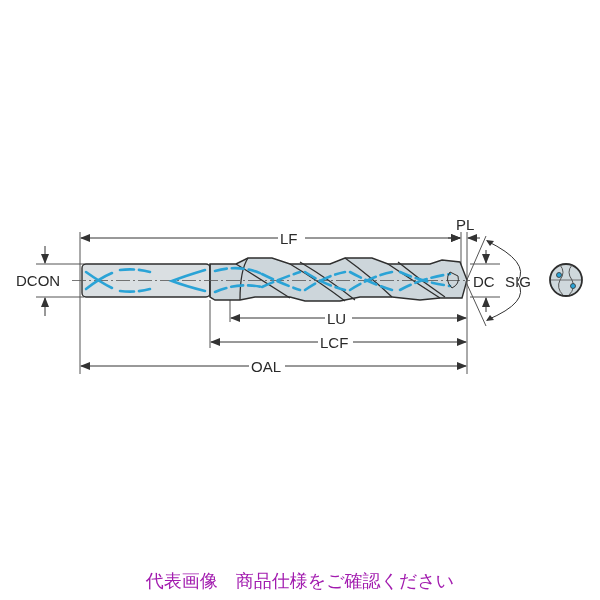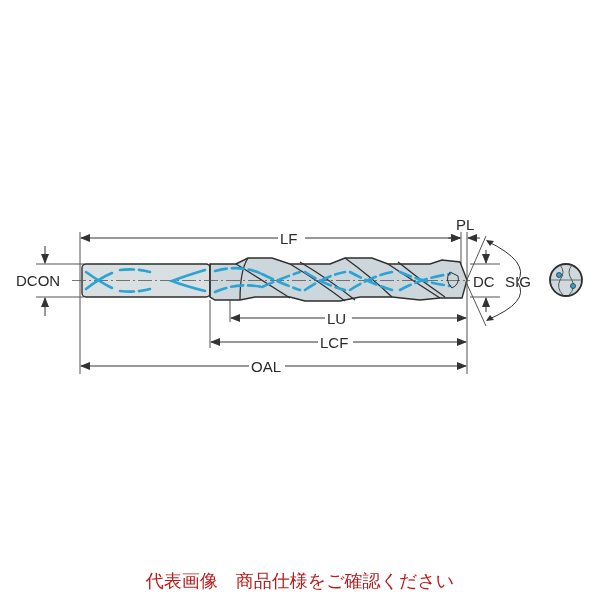--- a/index.html
+++ b/index.html
@@ -1,19 +1,19 @@
 <!DOCTYPE html>
 <html><head>
 <meta charset="utf-8">
 <style>
   html, body { margin:0; padding:0; background:#ffffff; }
   body { width:600px; height:600px; position:relative; overflow:hidden; font-family:"Liberation Sans", sans-serif; }
   svg { position:absolute; left:0; top:0; }
   .lbl { font-family:"Liberation Sans", sans-serif; font-size:15px; fill:#2a2a2a; }
-  .caption { position:absolute; left:0; width:600px; top:569px; text-align:center; font-family:"DejaVu Sans", sans-serif; font-size:18px; color:#b91c1c; letter-spacing:0px; }
+  .caption { position:absolute; left:0; width:600px; top:569px; text-align:center; font-family:"DejaVu Sans", sans-serif; font-size:18px; color:#a21caf; letter-spacing:0px; }
   .dim { stroke:#333; stroke-width:1; fill:none; }
   .ext { stroke:#555; stroke-width:1; fill:none; }
 </style>
 </head>
 <body>
 
 <svg width="600" height="600" viewBox="0 0 600 600">
   <defs>
     <marker id="arr" markerWidth="10" markerHeight="8" refX="9" refY="4" orient="auto" markerUnits="userSpaceOnUse">
       <path d="M0,0 L10,4 L0,8 z" fill="#333"></path>

